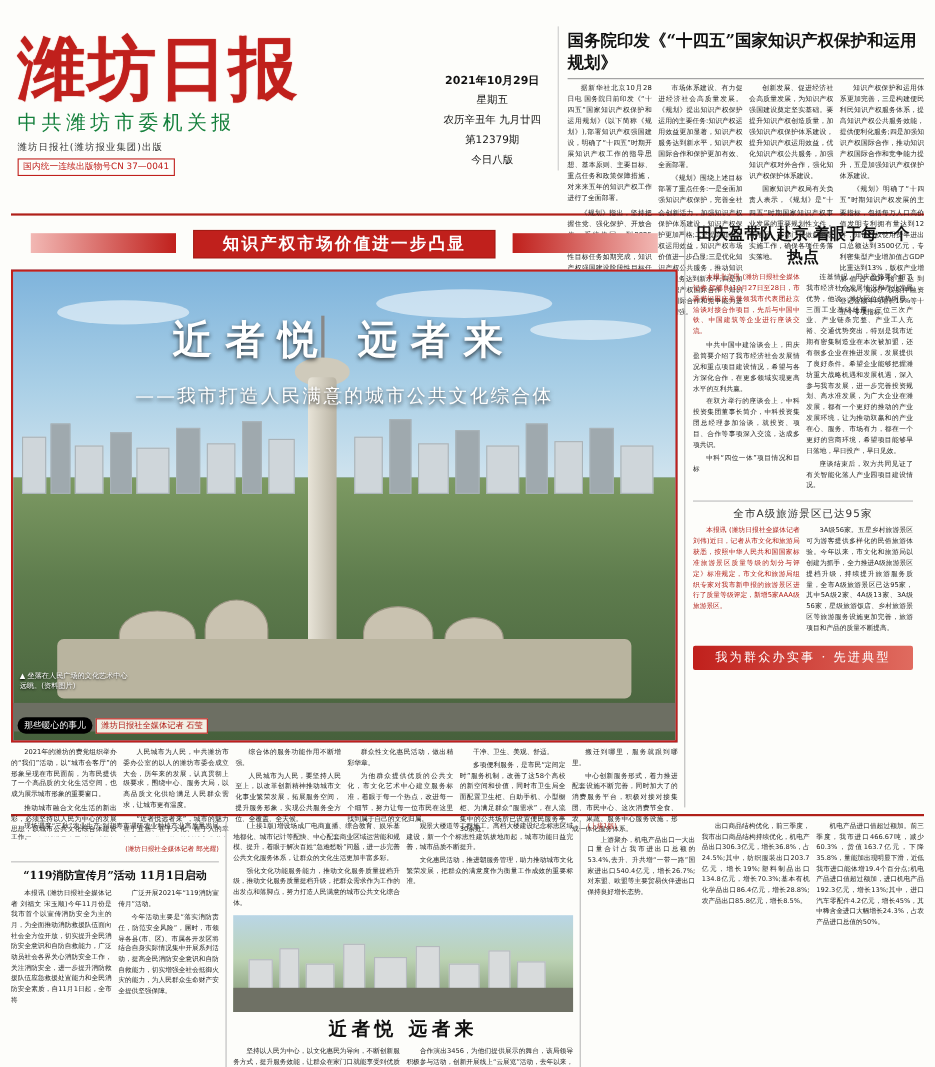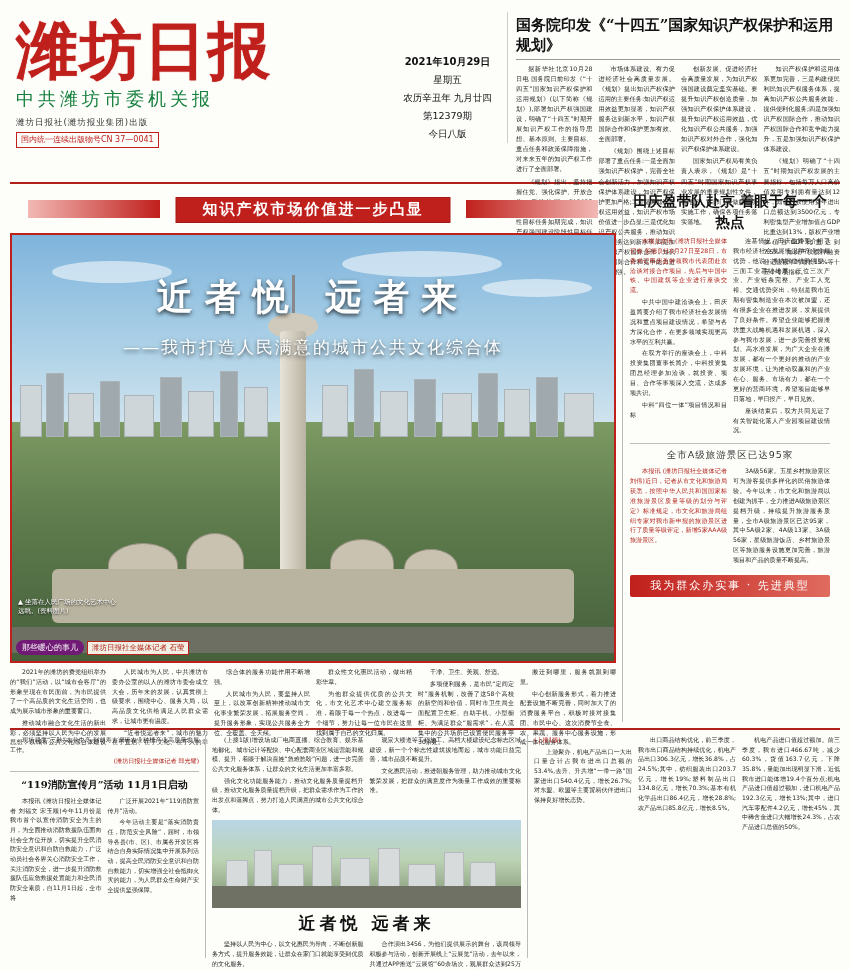--- a/index.html
+++ b/index.html
@@ -7,21 +7,21 @@
   body {
     width:850px; height:970px;
     background:#fdfcf8;
     font-family:"DejaVu Sans","Liberation Sans",sans-serif;
     overflow:hidden;
     position:relative;
   }
   .page {
     width:850px; height:970px;
     position:relative;
-    padding:12px 10px;
+    padding:24px 10px;
     background:#fdfdfa;
   }
 
   
   .masthead {
     display:flex;
     align-items:flex-start;
     height:172px;
     border-bottom:2px solid #b02019;
     padding-bottom:2px;
@@ -207,21 +207,21 @@
   .photo-credit {
     position:absolute; left:6px; bottom:44px;
     color:#fff; font-size:6.5px; line-height:1.5;
     text-shadow:0 1px 2px #000;
   }
   .photo-badge {
     position:absolute; left:4px; bottom:6px;
     display:flex; align-items:center; gap:3px;
   }
   .photo-badge .pill {
-    background:#701a75; color:#fff; font-size:8px;
+    background:#000000; color:#fff; font-size:8px;
     border-radius:8px; padding:2px 6px;text-align:center;
   }
   .photo-badge .tag {
     background:#f2efe4; color:#b02019; font-size:7.5px;
     border:1px solid #c0201c; padding:1px 4px;
   }
 
   
   .left-text {
     display:flex;

